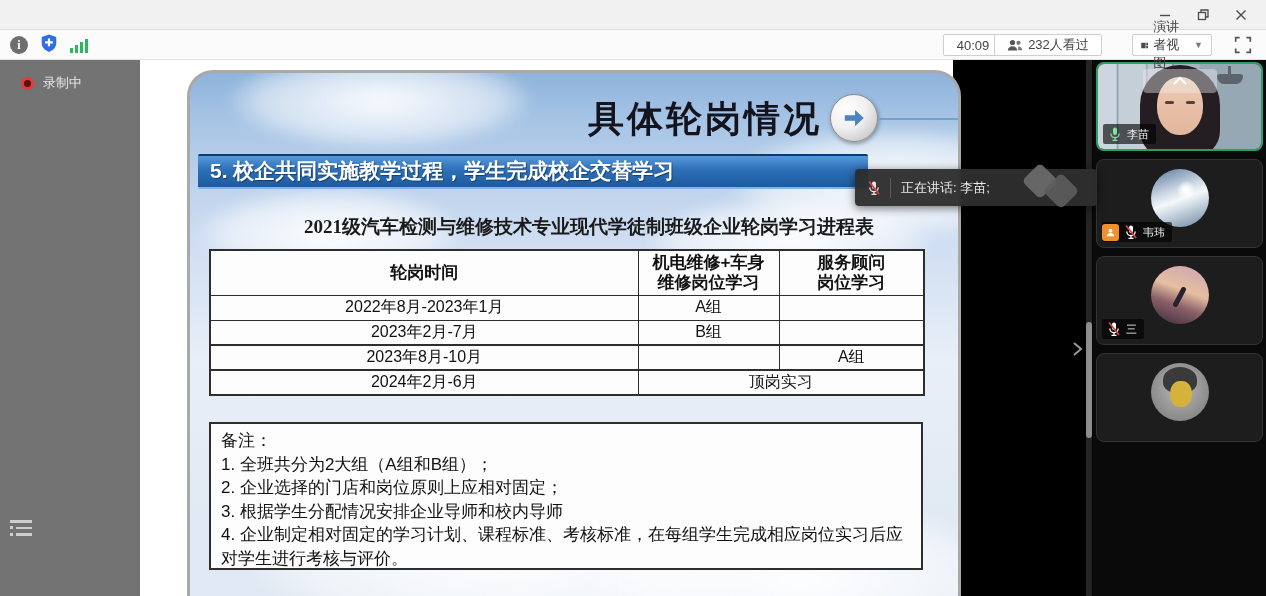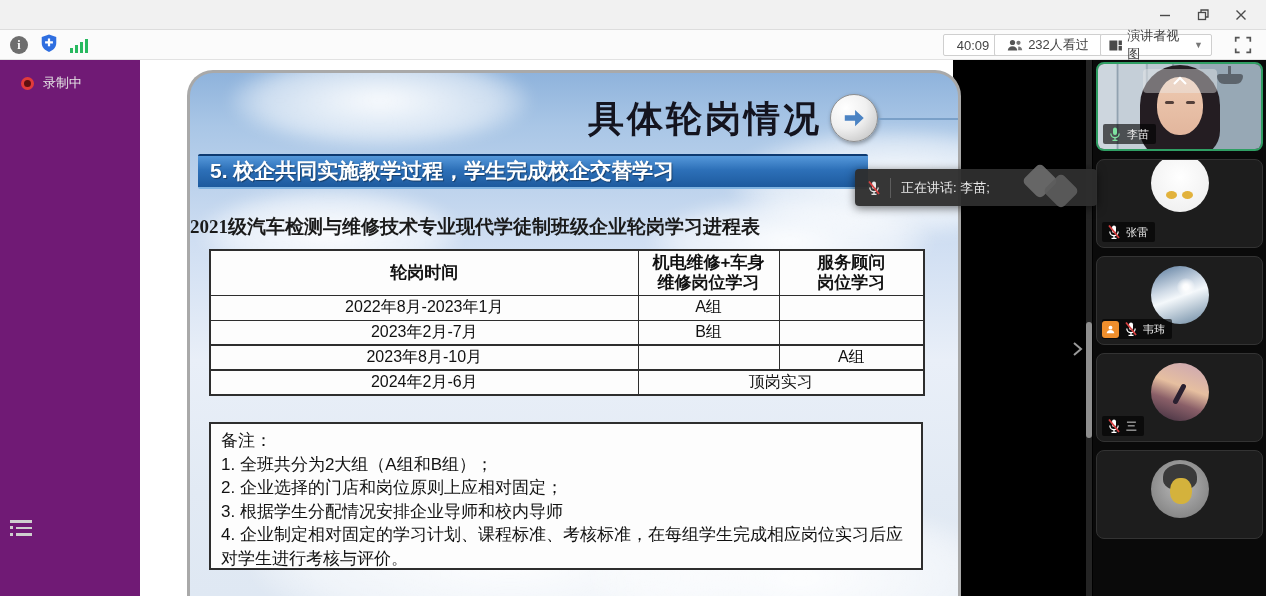--- a/index.html
+++ b/index.html
@@ -28,21 +28,21 @@
   .tbox { position:absolute; top:4px; height:22px; border:1px solid #cfcfcf; border-radius:2px;
     background:#fff; color:#444; font-size:13px; display:flex; align-items:center;
     justify-content:center; gap:5px; padding:0 8px; cursor:pointer; }
   .caret { font-size:9px; color:#777; margin-left:4px; }
   .fsbtn { position:absolute; top:6px; right:12px; width:20px; height:20px; cursor:pointer; }
 
   
   #main { position:absolute; left:0; top:60px; width:1266px; height:536px; background:#000; }
 
   
-  #leftstrip { position:absolute; left:0; top:0; width:140px; height:536px; background:#701a75; }
+  #leftstrip { position:absolute; left:0; top:0; width:140px; height:536px; background:#737373; }
   .rec { position:absolute; left:21px; top:14px; display:flex; align-items:center; gap:9px;
     color:#e6e6e6; font-size:13px; }
   .rec-dot { width:13px; height:13px; border-radius:50%; border:3px solid #e23b3b; background:#5d1010; }
   .list-icon { position:absolute; left:10px; top:458px; width:22px; height:20px; cursor:pointer;
     display:flex; flex-direction:column; justify-content:space-between; padding:2px 0; }
   .list-icon .row { display:flex; align-items:center; gap:3px; }
   .list-icon .dot { width:3px; height:3px; background:#cfcfcf; }
   .list-icon .bar { height:2.5px; background:#cfcfcf; flex:1; }
 
   
@@ -57,21 +57,21 @@
   .next-btn { position:absolute; left:640px; top:21px; width:48px; height:48px; border-radius:50%;
     background:radial-gradient(circle at 32% 28%, #ffffff 0%, #f0f0f0 45%, #b9b9b9 100%);
     border:1px solid #8e8e8e; box-shadow:1px 2px 4px rgba(0,0,0,0.35);
     display:flex; align-items:center; justify-content:center; cursor:pointer; }
   .title-line { position:absolute; left:688px; top:45px; width:86px; height:2px; background:#7aa0c8; }
   .banner { position:absolute; left:8px; top:81px; width:670px; height:35px;
     background:linear-gradient(180deg,#5598da 0%,#2d70b8 45%,#1d5a9e 100%);
     border-top:2px solid #0e3a70; border-bottom:2px solid #82b5e2; border-radius:2px;
     color:#fff; font-size:21px; font-weight:bold; line-height:30px; padding-left:12px;
     text-shadow:1px 1px 1px rgba(0,0,0,0.4); white-space:nowrap; overflow:hidden; }
-  .table-title { position:absolute; left:0; top:141px; width:100%; text-align:left;
+  .table-title { position:absolute; left:15px; top:141px; width:100%; text-align:center;
     font-family:"Liberation Serif","DejaVu Serif",serif; font-size:19px; font-weight:bold; color:#1a1a1a; }
   table.schedule { position:absolute; left:19px; top:176px; width:714px;
     border-collapse:collapse; background:#fdfdfd; table-layout:fixed; }
   table.schedule td, table.schedule th { border:1px solid #2e2e2e; text-align:center;
     color:#111; vertical-align:middle; }
   table.schedule { border:2px solid #2e2e2e; }
   th.h1 { width:428px; } th.h2 { width:141px; } th.h3 { width:145px; }
   table.schedule th { height:45px; font-size:17px; font-weight:bold; white-space:pre-line; line-height:20px; }
   table.schedule td { height:25px; font-size:16px; }
   tr.thick td { border-top-width:2px; }
@@ -193,21 +193,21 @@
   </div>
   <div class="tbox" style="right:164px; width:108px;">
     <svg width="16" height="13" viewBox="0 0 16 13">
       <circle cx="5.5" cy="3.5" r="2.6" fill="#555"></circle>
         <path d="M0.8 11.5c0-2.7 2.1-4.3 4.7-4.3s4.7 1.6 4.7 4.3z" fill="#555"></path>
       <circle cx="11.5" cy="3.8" r="2.1" fill="#777"></circle>
         <path d="M11.3 7.5c2.2 0 3.9 1.4 3.9 3.7h-4.1" fill="#777"></path>
       </svg>
     <span>232人看过</span>
   </div>
-  <div class="tbox" style="right:54px; width:112px;">
+  <div class="tbox" style="right:54px; width:80px;">
     <svg width="15" height="13" viewBox="0 0 16 14">
       <rect x="0.5" y="1" width="9.5" height="12" fill="#4a4a4a"></rect>
         <rect x="11.5" y="1" width="4" height="5.5" fill="#4a4a4a"></rect>
       <rect x="11.5" y="7.5" width="4" height="5.5" fill="#4a4a4a"></rect>
       </svg>
     <span>演讲者视图</span>
     <span class="caret">▼</span>
   </div>
   <span class="fsbtn">
     <svg width="18" height="18" viewBox="0 0 16 16" fill="none" stroke="#555" stroke-width="1.5">
@@ -327,35 +327,20 @@
               <rect x="6" y="1.5" width="4" height="7.5" rx="2" fill="#7ee2a0"></rect>
           <path d="M3.8 7.5a4.2 4.2 0 0 0 8.4 0" stroke="#7ee2a0" stroke-width="1.3" fill="none"></path>
           <line x1="8" y1="12" x2="8" y2="14" stroke="#7ee2a0" stroke-width="1.3"></line>
               <line x1="5.5" y1="14.3" x2="10.5" y2="14.3" stroke="#7ee2a0" stroke-width="1.3"></line>
             </svg>
         </span>
         <span>李苗</span>
       </div>
     </div>
 
-    <div class="tile">
-      <div class="avatar av-zhanglei"></div>
-      <div class="label">
-        <span class="micwrap">
-          <svg width="16" height="16" viewBox="0 0 16 16">
-              <rect x="6" y="1.5" width="4" height="7.5" rx="2" fill="#fff"></rect>
-          <path d="M3.8 7.5a4.2 4.2 0 0 0 8.4 0" stroke="#fff" stroke-width="1.3" fill="none"></path>
-          <line x1="8" y1="12" x2="8" y2="14" stroke="#fff" stroke-width="1.3"></line>
-              <line x1="5.5" y1="14.3" x2="10.5" y2="14.3" stroke="#fff" stroke-width="1.3"></line>
-          <line x1="3" y1="1.5" x2="13" y2="14" stroke="#d84040" stroke-width="1.8"></line>
-            </svg>
-        </span>
-        <span>张雷</span>
-      </div>
-    </div>
 
     <div class="tile">
       <div class="avatar av-weiwei"></div>
       <div class="label">
         <span class="badge">
           <svg width="11" height="11" viewBox="0 0 16 16">
               <circle cx="8" cy="5.3" r="2.8" fill="#fff"></circle>
               <path d="M2.5 13.5c0-3 2.4-4.8 5.5-4.8s5.5 1.8 5.5 4.8z" fill="#fff"></path>
             </svg>
         </span>

